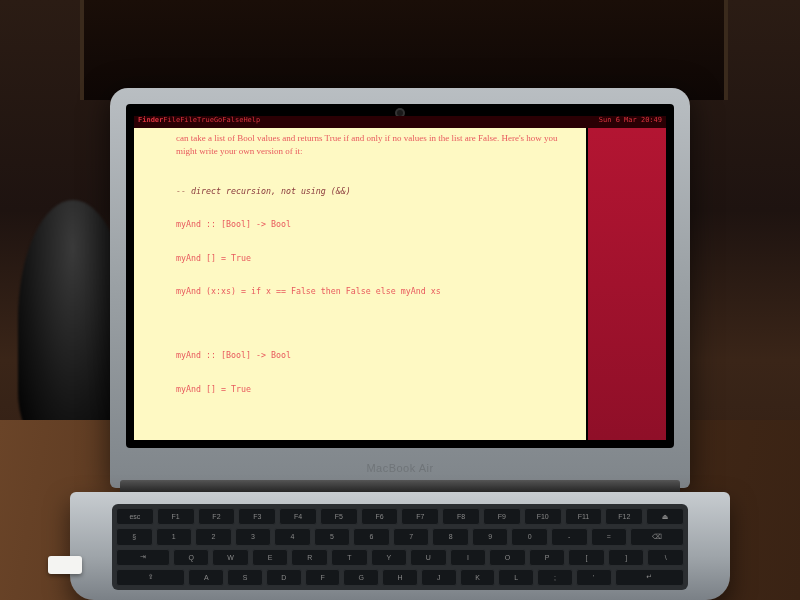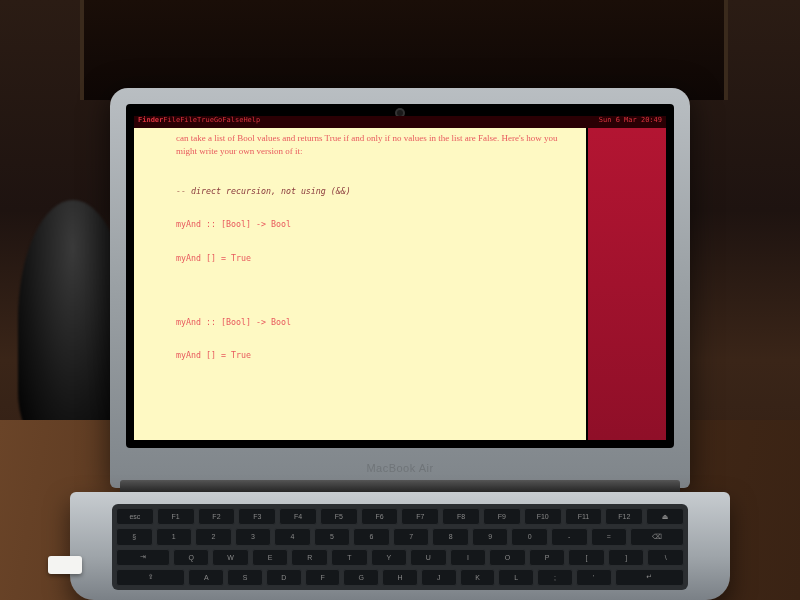--- a/index.html
+++ b/index.html
@@ -80,20 +80,21 @@
 
   <div class="sidebar"></div>
 
   <div class="content">
     <div class="prose">can take a list of Bool values and returns True if and only if no values in the list are False. Here's how you might write your own version of it:</div>
 
     <div class="code" style="margin-top:6px">
       <div class="comment">-- direct recursion, not using (&amp;&amp;)</div>
       <div>myAnd :: [Bool] -&gt; Bool</div>
       <div>myAnd [] = True</div>
+      <div><span>myAnd (x:xs) = if x == False then False else myAnd xs</span></div>
     </div>
 
     <div class="code" style="margin-top:8px">
       <div>myAnd :: [Bool] -&gt; Bool</div>
       <div>myAnd [] = True</div>
       
     </div>
 
   </div>
 </div>

